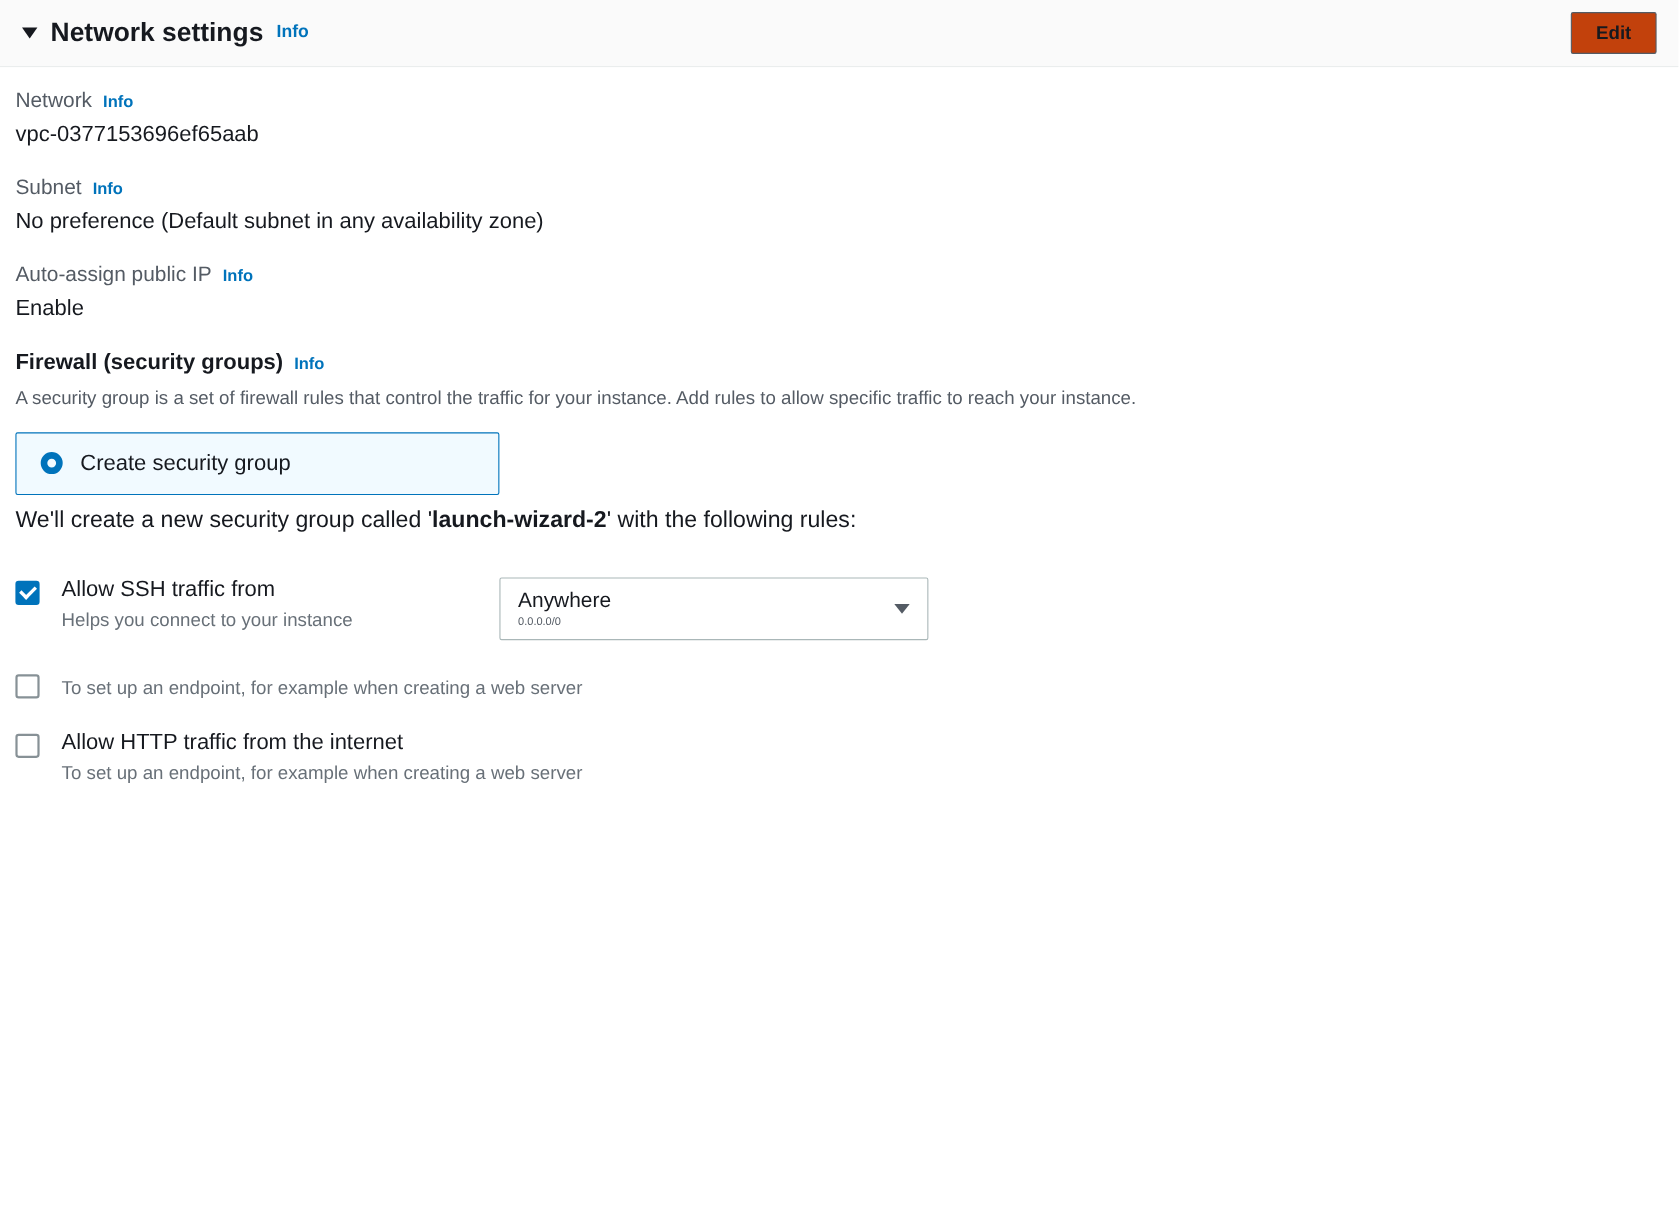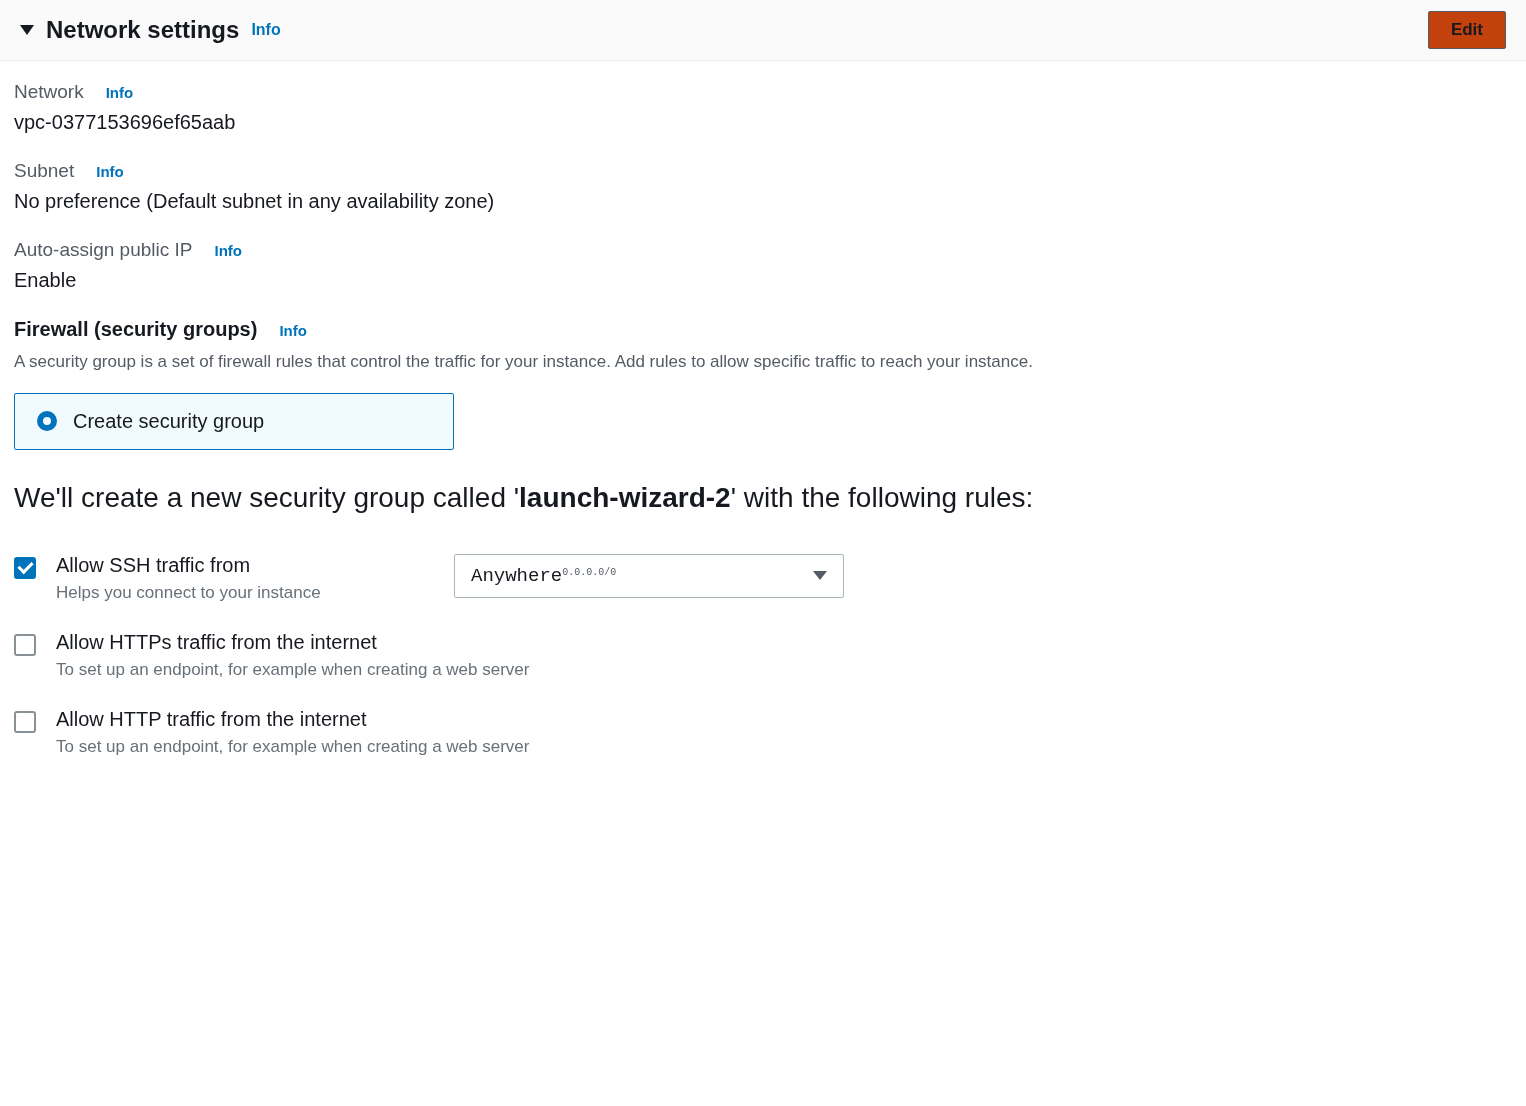--- a/index.html
+++ b/index.html
@@ -64,21 +64,21 @@
     }
     .panel-body {
       padding: 20px 14px;
     }
     .field-group {
       margin-bottom: 26px;
     }
     .field-label-row {
       display: flex;
       align-items: baseline;
-      gap: 22px;
+      gap: 10px;
       margin-bottom: 8px;
     }
     .field-label {
       font-size: 19px;
       color: #545b64;
       font-weight: 400;
     }
     .field-value {
       font-size: 20px;
       color: #16191f;
@@ -123,22 +123,22 @@
       border-radius: 50%;
       display: flex;
       align-items: center;
       justify-content: center;
       flex-shrink: 0;
     }
     .radio-option.selected .radio-circle {
       border: 6px solid #0073bb;
     }
     .sg-text {
-      font-size: 28px;
-      margin-top: 32px;
+      font-size: 21px;
+      margin-top: 11px;
       color: #16191f;
     }
     .sg-text strong {
       font-weight: 700;
     }
     .checkbox-rows {
       margin-top: 40px;
     }
     .checkbox-row {
       display: flex;
@@ -194,22 +194,21 @@
       border-radius: 2px;
       padding: 10px 16px;
       width: 390px;
       display: flex;
       align-items: center;
       justify-content: space-between;
       cursor: pointer;
     }
     .select-text {
       display: flex;
-      flex-direction: row;
-      font-family: Liberation Mono, monospace;
+      flex-direction: column;
     }
     .select-primary {
       font-size: 19px;
       color: #16191f;
     }
     .select-secondary {
       font-size: 10px;
       color: #545b64;
       margin-top: 2px;
     }
@@ -292,21 +291,20 @@
             <span class="select-primary">Anywhere</span>
             <span class="select-secondary">0.0.0.0/0</span>
           </div>
           <div class="select-caret"></div>
         </div>
       </div>
 
       <div class="checkbox-row">
         <div class="checkbox"></div>
         <div class="checkbox-content">
-          <div class="checkbox-label">Allow HTTPs traffic from the internet</div>
           <div class="checkbox-hint">To set up an endpoint, for example when creating a web server</div>
         </div>
       </div>
 
       <div class="checkbox-row">
         <div class="checkbox"></div>
         <div class="checkbox-content">
           <div class="checkbox-label">Allow HTTP traffic from the internet</div>
           <div class="checkbox-hint">To set up an endpoint, for example when creating a web server</div>
         </div>

